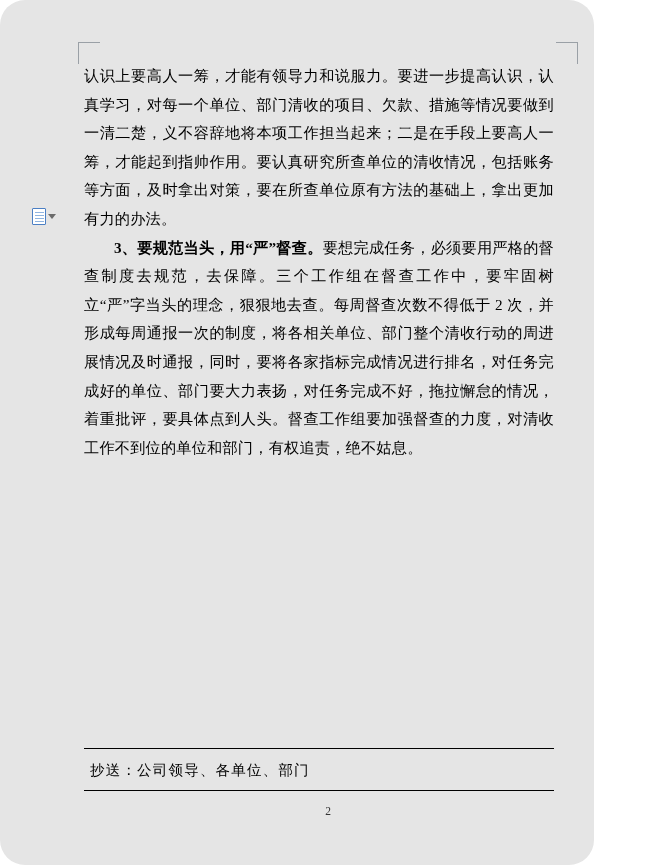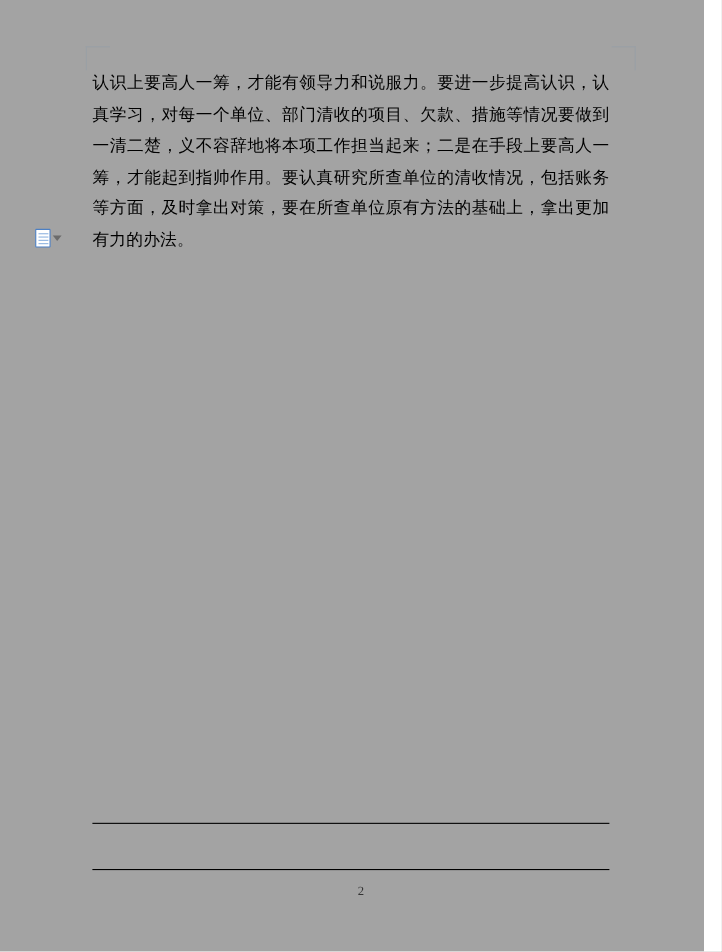--- a/index.html
+++ b/index.html
@@ -3,24 +3,25 @@
 <meta charset="utf-8">
 <style>
   * { box-sizing: border-box; }
   html, body {
     margin: 0; padding: 0;
     background: #ffffff;
     font-family: "Liberation Serif", "DejaVu Serif", serif;
   }
   #page {
     position: relative;
-    width: 640px;
+    width: 594px;
     height: 865px;
-    background: #a3a3a3;
+    background: #e5e5e5;
     overflow: hidden;
+    border-radius: 25px;
   }
 
   
   .crop {
     position: absolute;
     border-color: #9aa0a6;
     border-style: solid;
     border-width: 0;
     width: 22px; height: 22px;
   }
@@ -114,19 +115,21 @@
   <div class="crop tl"></div>
   <div class="crop tr"></div>
 
   <div class="gutter-icon">
     <span class="doc-glyph"></span>
     <span class="caret"></span>
   </div>
 
   <div class="body-area">
     <p class="para" id="p0"><span>认识上要高人一筹，才能有领导力和说服力。要进一步提高认识，认真学习，对每一个单位、部门清收的项目、欠款、措施等情况要做到一清二楚，义不容辞地将本项工作担当起来；二是在手段上要高人一筹，才能起到指帅作用。要认真研究所查单位的清收情况，包括账务等方面，及时拿出对策，要在所查单位原有方法的基础上，拿出更加有力的办法。</span></p>
+    <p class="para indent" id="p2"><b>3、要规范当头，用“严”督查。</b><span>要想完成任务，必须要用严格的督查制度去规范，去保障。三个工作组在督查工作中，要牢固树立“严”字当头的理念，狠狠地去查。每周督查次数不得低于 2 次，并形成每周通报一次的制度，将各相关单位、部门整个清收行动的周进展情况及时通报，同时，要将各家指标完成情况进行排名，对任务完成好的单位、部门要大力表扬，对任务完成不好，拖拉懈怠的情况，着重批评，要具体点到人头。督查工作组要加强督查的力度，对清收工作不到位的单位和部门，有权追责，绝不姑息。</span></p>
   </div>
 
   <div class="footer-rule-top"></div>
+  <div class="footer-note">抄送：公司领导、各单位、部门</div>
   <div class="footer-rule-bottom"></div>
   <div class="page-number">2</div>
 
 </div>
 
 </body></html>

